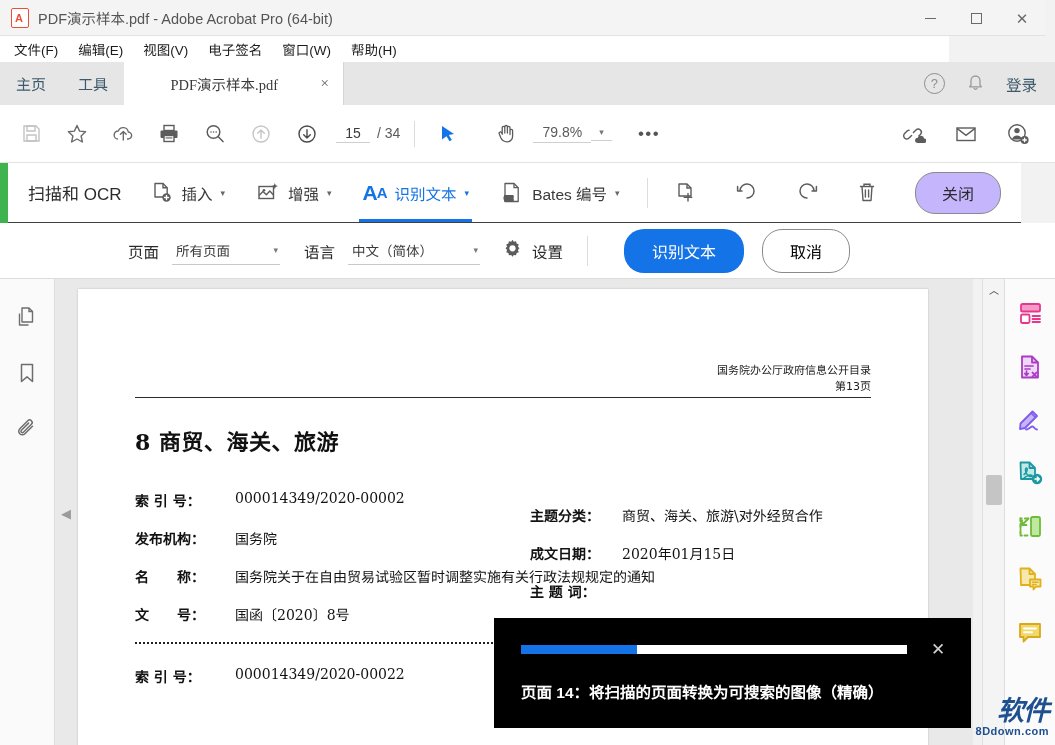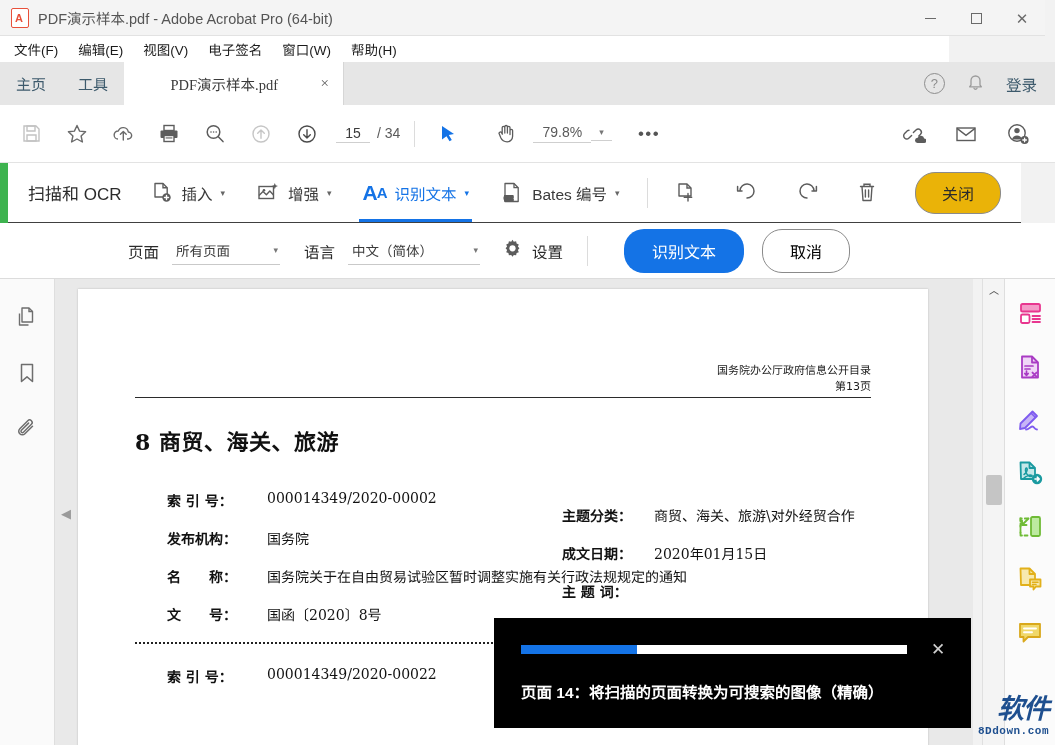--- a/index.html
+++ b/index.html
@@ -133,21 +133,21 @@
   }
   .ocr-sep { width: 1px; height: 30px; background: #dcdcdc; margin-left: 24px; }
   .ocr-ico { width: 26px; height: 26px; display: flex; align-items: center; justify-content: center; }
   .ocr-plain {
     width: 42px; height: 42px; margin-left: 18px; display: flex; align-items: center;
     justify-content: center; color: #5c5c5c; cursor: pointer; border-radius: 3px;
   }
   .close-btn {
     margin-left: auto; margin-right: 20px; border: 1.4px solid #8a8a8a;
     border-radius: 20px; padding: 8px 26px; font-size: 16px; color: #2b2b2b;
-    background: #eab308; cursor: pointer;
+    background: #c4b5fd; cursor: pointer;
   }
 
   
   .optbar {
     position: absolute; top: 223px; left: 0; width: 1055px; height: 56px;
     background: #fff; border-bottom: 1px solid #dcdcdc;
     display: flex; align-items: center;
   }
   .opt-label { font-size: 15.5px; color: #2b2b2b; margin-left: 24px; }
   .opt-select {
@@ -205,21 +205,21 @@
     flex-direction: column;
   }
   .pg-head .l { font-size: 11px; color: #1b1b1b; }
   .pg-head .r { font-size: 11px; color: #1b1b1b; }
   .pg-title {
     margin: 26px 0 0 57px; font-size: 22px; color: #111; font-weight: bold;
     font-family: "DejaVu Serif", "Liberation Serif", serif; letter-spacing: .5px;
   }
   .meta { margin: 34px 0 0 57px; position: relative; }
   .meta-row { display: flex; margin-bottom: 18px; font-size: 14px; color: #111;
-    font-family: "DejaVu Serif", "Liberation Serif", serif; margin-left: 32px; }
+    font-family: "DejaVu Serif", "Liberation Serif", serif; }
   .mk { width: 100px; font-weight: bold; white-space: nowrap; }
   .mv { white-space: nowrap; }
   .mcol2 { position: absolute; left: 395px; top: 15px; }
   .mcol2 .meta-row { margin-bottom: 18px; }
   .mcol2 .mk { width: 92px; }
   .dotline {
     margin: 14px 57px 0 57px; border-top: 2px dotted #222; height: 0;
     width: 790px;
   }
   .meta2 { margin: 22px 0 0 57px; }
@@ -263,21 +263,20 @@
   }
   .pd-text {
     color: #fff; font-size: 15.5px; padding: 22px 0 0 27px; white-space: nowrap;
     font-weight: bold;
   }
 
   
   .watermark {
     position: absolute; right: 6px; bottom: 8px; z-index: 40; text-align: right;
     pointer-events: none;
-    font-family: Liberation Mono, monospace;
   }
   .wm-logo {
     font-size: 27px; font-weight: bold; color: #1e4f8f; line-height: .95;
     letter-spacing: -1px; font-style: italic;
   }
   .wm-sub { font-size: 11px; color: #1e4f8f; font-weight: bold; letter-spacing: .5px; }
 </style>
 </head>
 <body>
 

